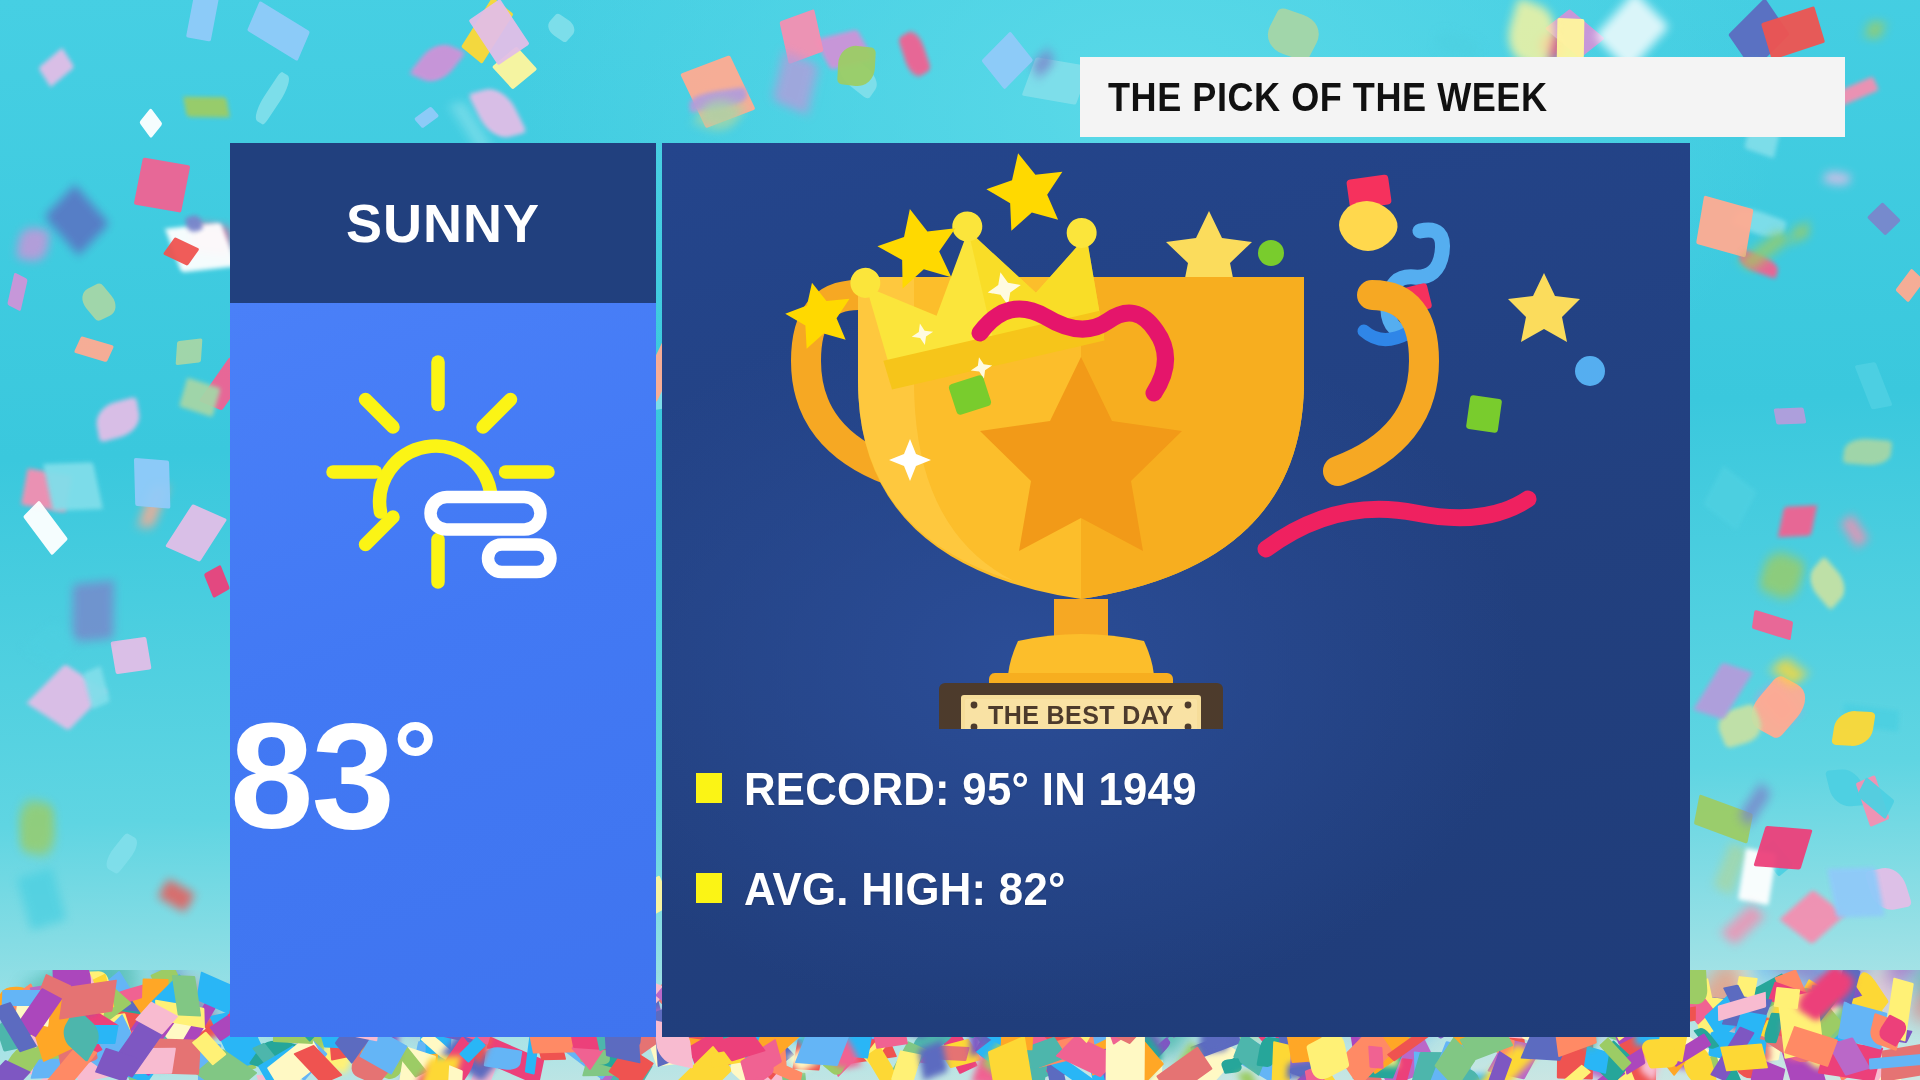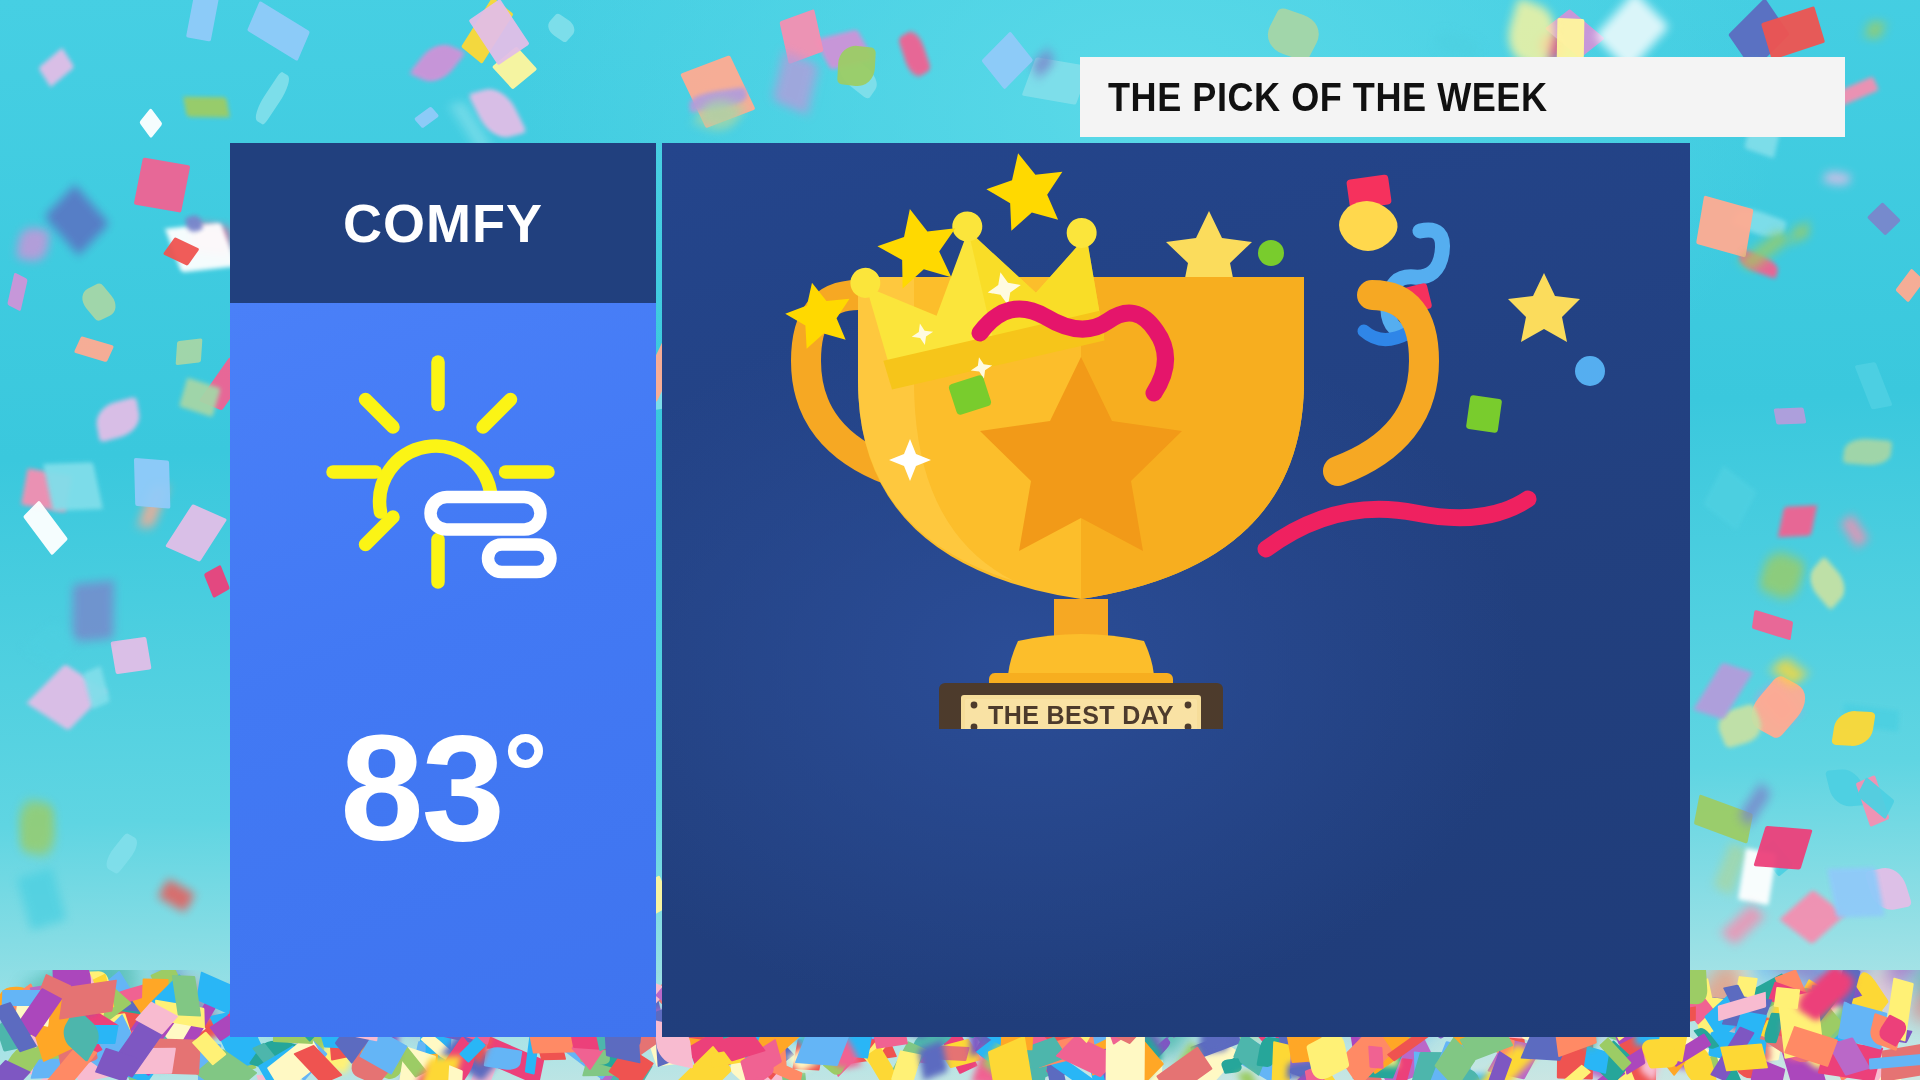--- a/index.html
+++ b/index.html
@@ -76,22 +76,22 @@
   #left-body {
     height:734px;
     background:linear-gradient(160deg,#4a80f8 0%,#4279f4 45%,#3f74ef 100%);
     position:relative;
   }
   #sun-wrap {
     position:absolute; left:0; right:0; top:44px;
     display:flex; justify-content:center;
   }
   #temp {
-    position:absolute; left:0; right:0; top:410px;
-    text-align:center;
+    position:absolute; left:0; right:0; top:398px;
+    text-align:left;
     color:#fff;
     font-size:150px;
     font-weight:bold;
     line-height:1;
     letter-spacing:-2px;
   }
   #temp .deg { font-size:112px; vertical-align:top; line-height:1; position:relative; top:4px; }
 
   
   #right {
@@ -916,21 +916,21 @@
     <div class="p" style="left: 1620.84px; bottom: 74.2302px; width: 17.0454px; height: 31.2363px; background: rgb(171, 71, 188); transform: rotate(-84.1deg) skewX(15.2deg); border-radius: 40% 6%;"></div>
   </div>
 
 <div id="banner">
   <div class="t">THE PICK OF THE WEEK</div>
 </div>
 
 <div id="left">
 
   <div id="left-head">
-    <div class="d">COMFY</div>
+    <div class="d">SUNNY</div>
   </div>
 
   <div id="left-body">
 
     <div id="sun-wrap">
       <svg width="250" height="250" viewBox="0 0 100 100">
         <g stroke="#fbf415" stroke-width="5.4" stroke-linecap="round" fill="none">
           <line x1="48" y1="6" x2="48" y2="23"></line>
           <line x1="48" y1="77" x2="48" y2="94"></line>
           <line x1="6" y1="50" x2="23" y2="50"></line>
@@ -1034,15 +1034,23 @@
       <g>
         <path d="M318 184 q28 -38 66 -16 q36 22 62 4 q28 -20 48 10 q20 28 -2 62" stroke="#e5156b" stroke-width="17" fill="none" stroke-linecap="round"></path>
         <path d="M604 400 q70 -52 150 -36 q70 14 112 -14" stroke="#ef2160" stroke-width="17" fill="none" stroke-linecap="round"></path>
         <rect x="290" y="230" width="36" height="32" rx="4" fill="#79cc2d" transform="rotate(-18 308 246)"></rect>
       </g>
 
     </svg>
   </div>
 
   <div id="bullets">
+    <div class="bullet">
+      <div class="sq"></div>
+      <div class="btxt">RECORD: 95° IN 1949</div>
+    </div>
+    <div class="bullet">
+      <div class="sq"></div>
+      <div class="btxt">AVG. HIGH: 82°</div>
+    </div>
   </div>
 
 </div>
 
 </body></html>

